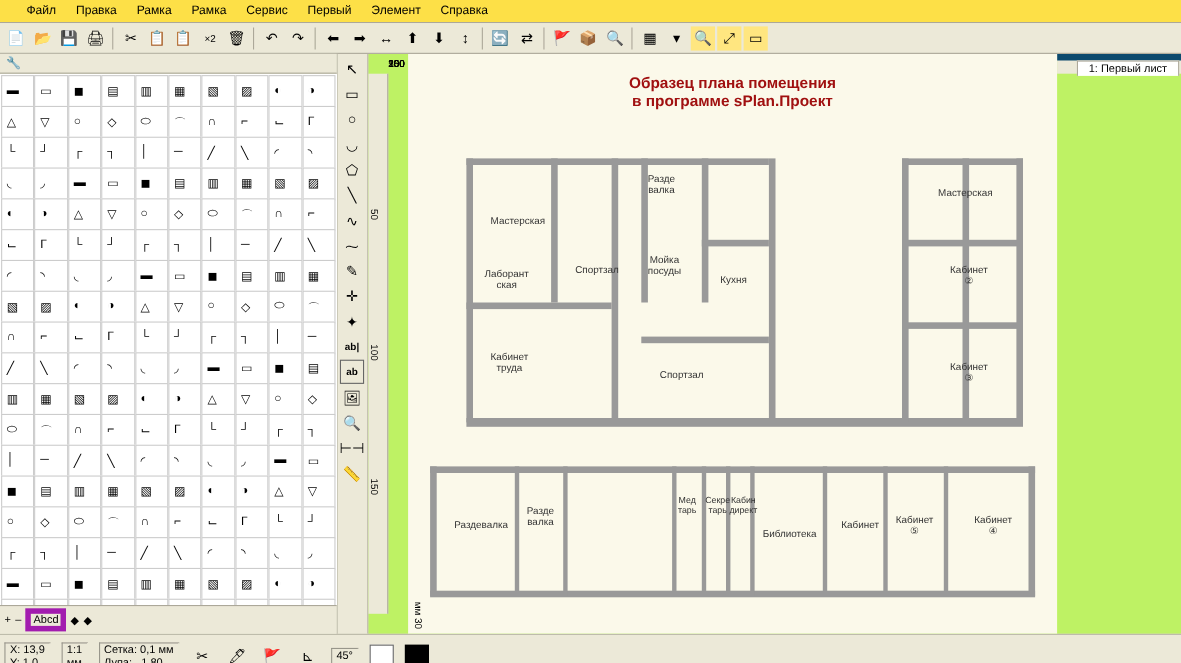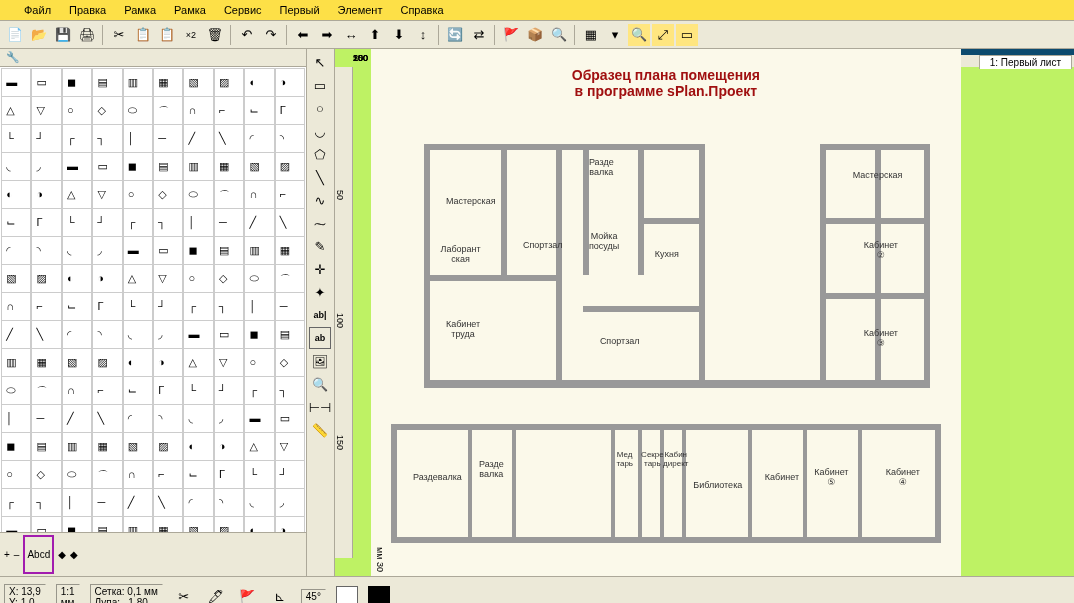--- a/index.html
+++ b/index.html
@@ -628,21 +628,21 @@
         <div class="symbol-cell">
           <span class="sym-shape">⌙</span>
         </div>
         <div class="symbol-cell">
           <span class="sym-shape">Γ</span>
         </div>
     </div>
     <div class="lib-footer">
       <span>+</span>
       <span>–</span>
-      <span style="border:2px solid #a21caf;padding:12px 2px">Abcd</span>
+      <span style="border:5px solid #a21caf;padding:0 2px">Abcd</span>
       <span>◆</span>
       <span>◆</span>
     </div>
   </div>
 
   <div class="tool-vertical">
     <div class="vtool">↖</div>
     <div class="vtool">▭</div>
     <div class="vtool">○</div>
     <div class="vtool">◡</div>

